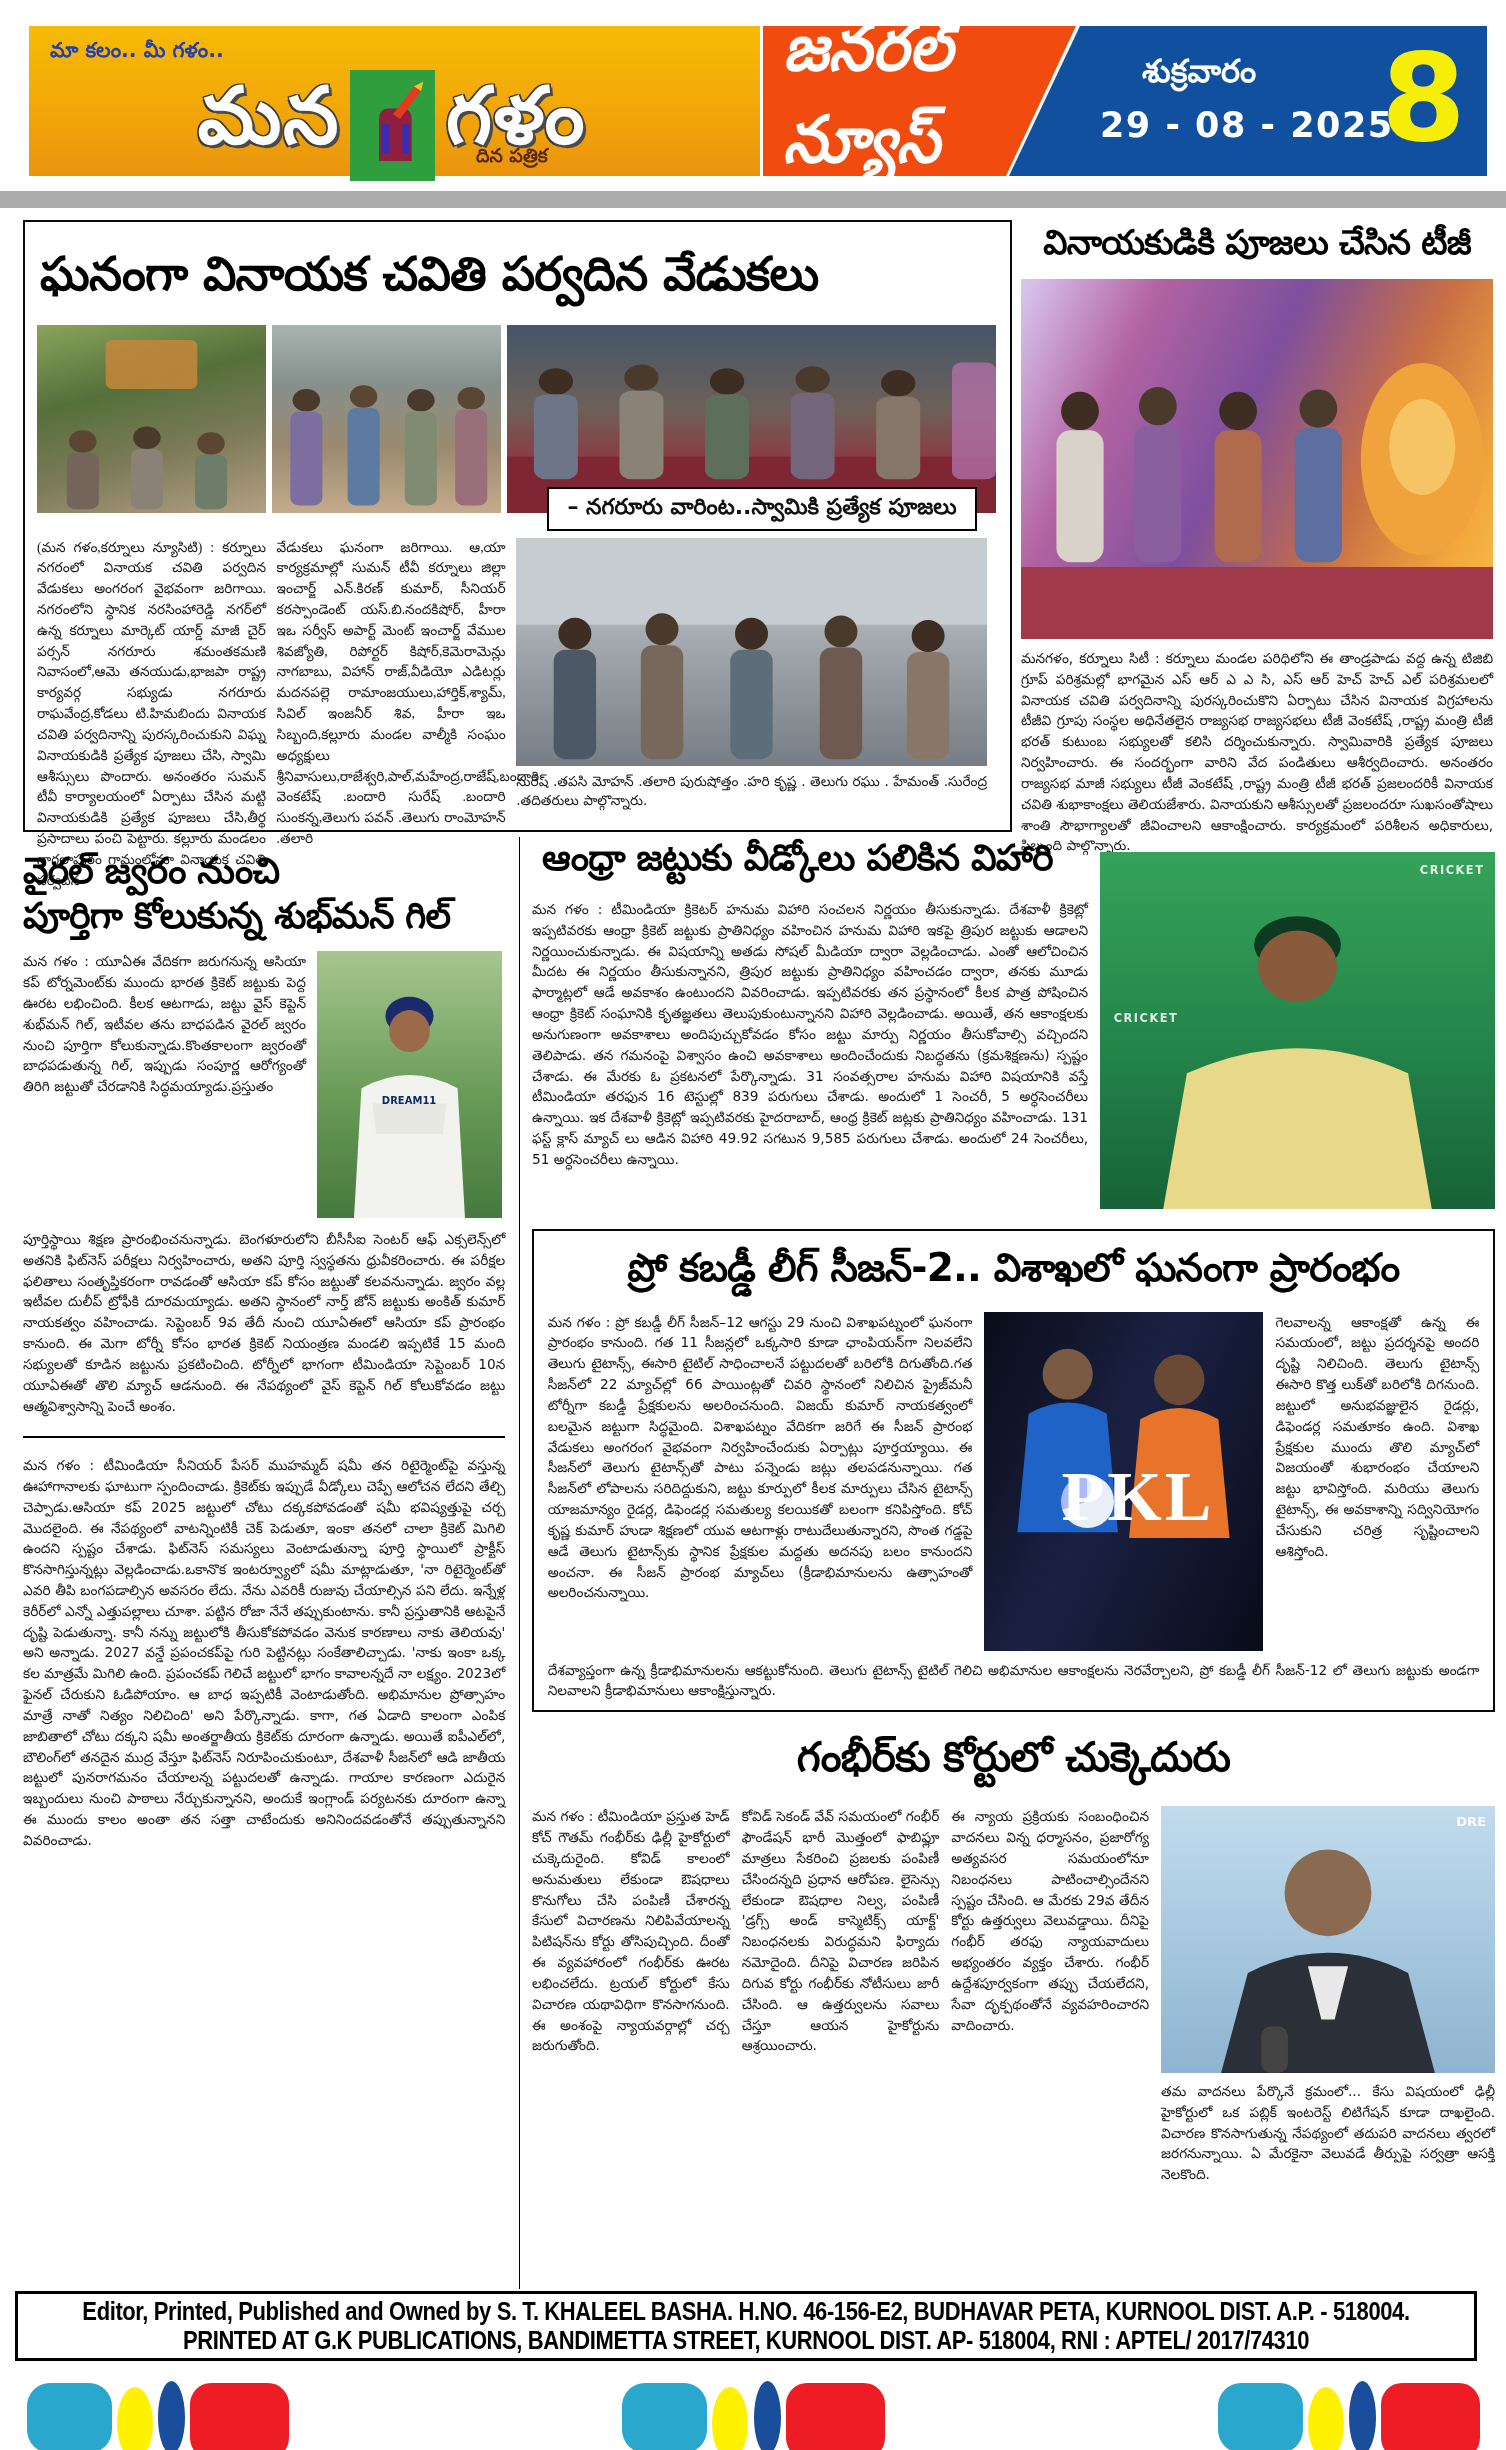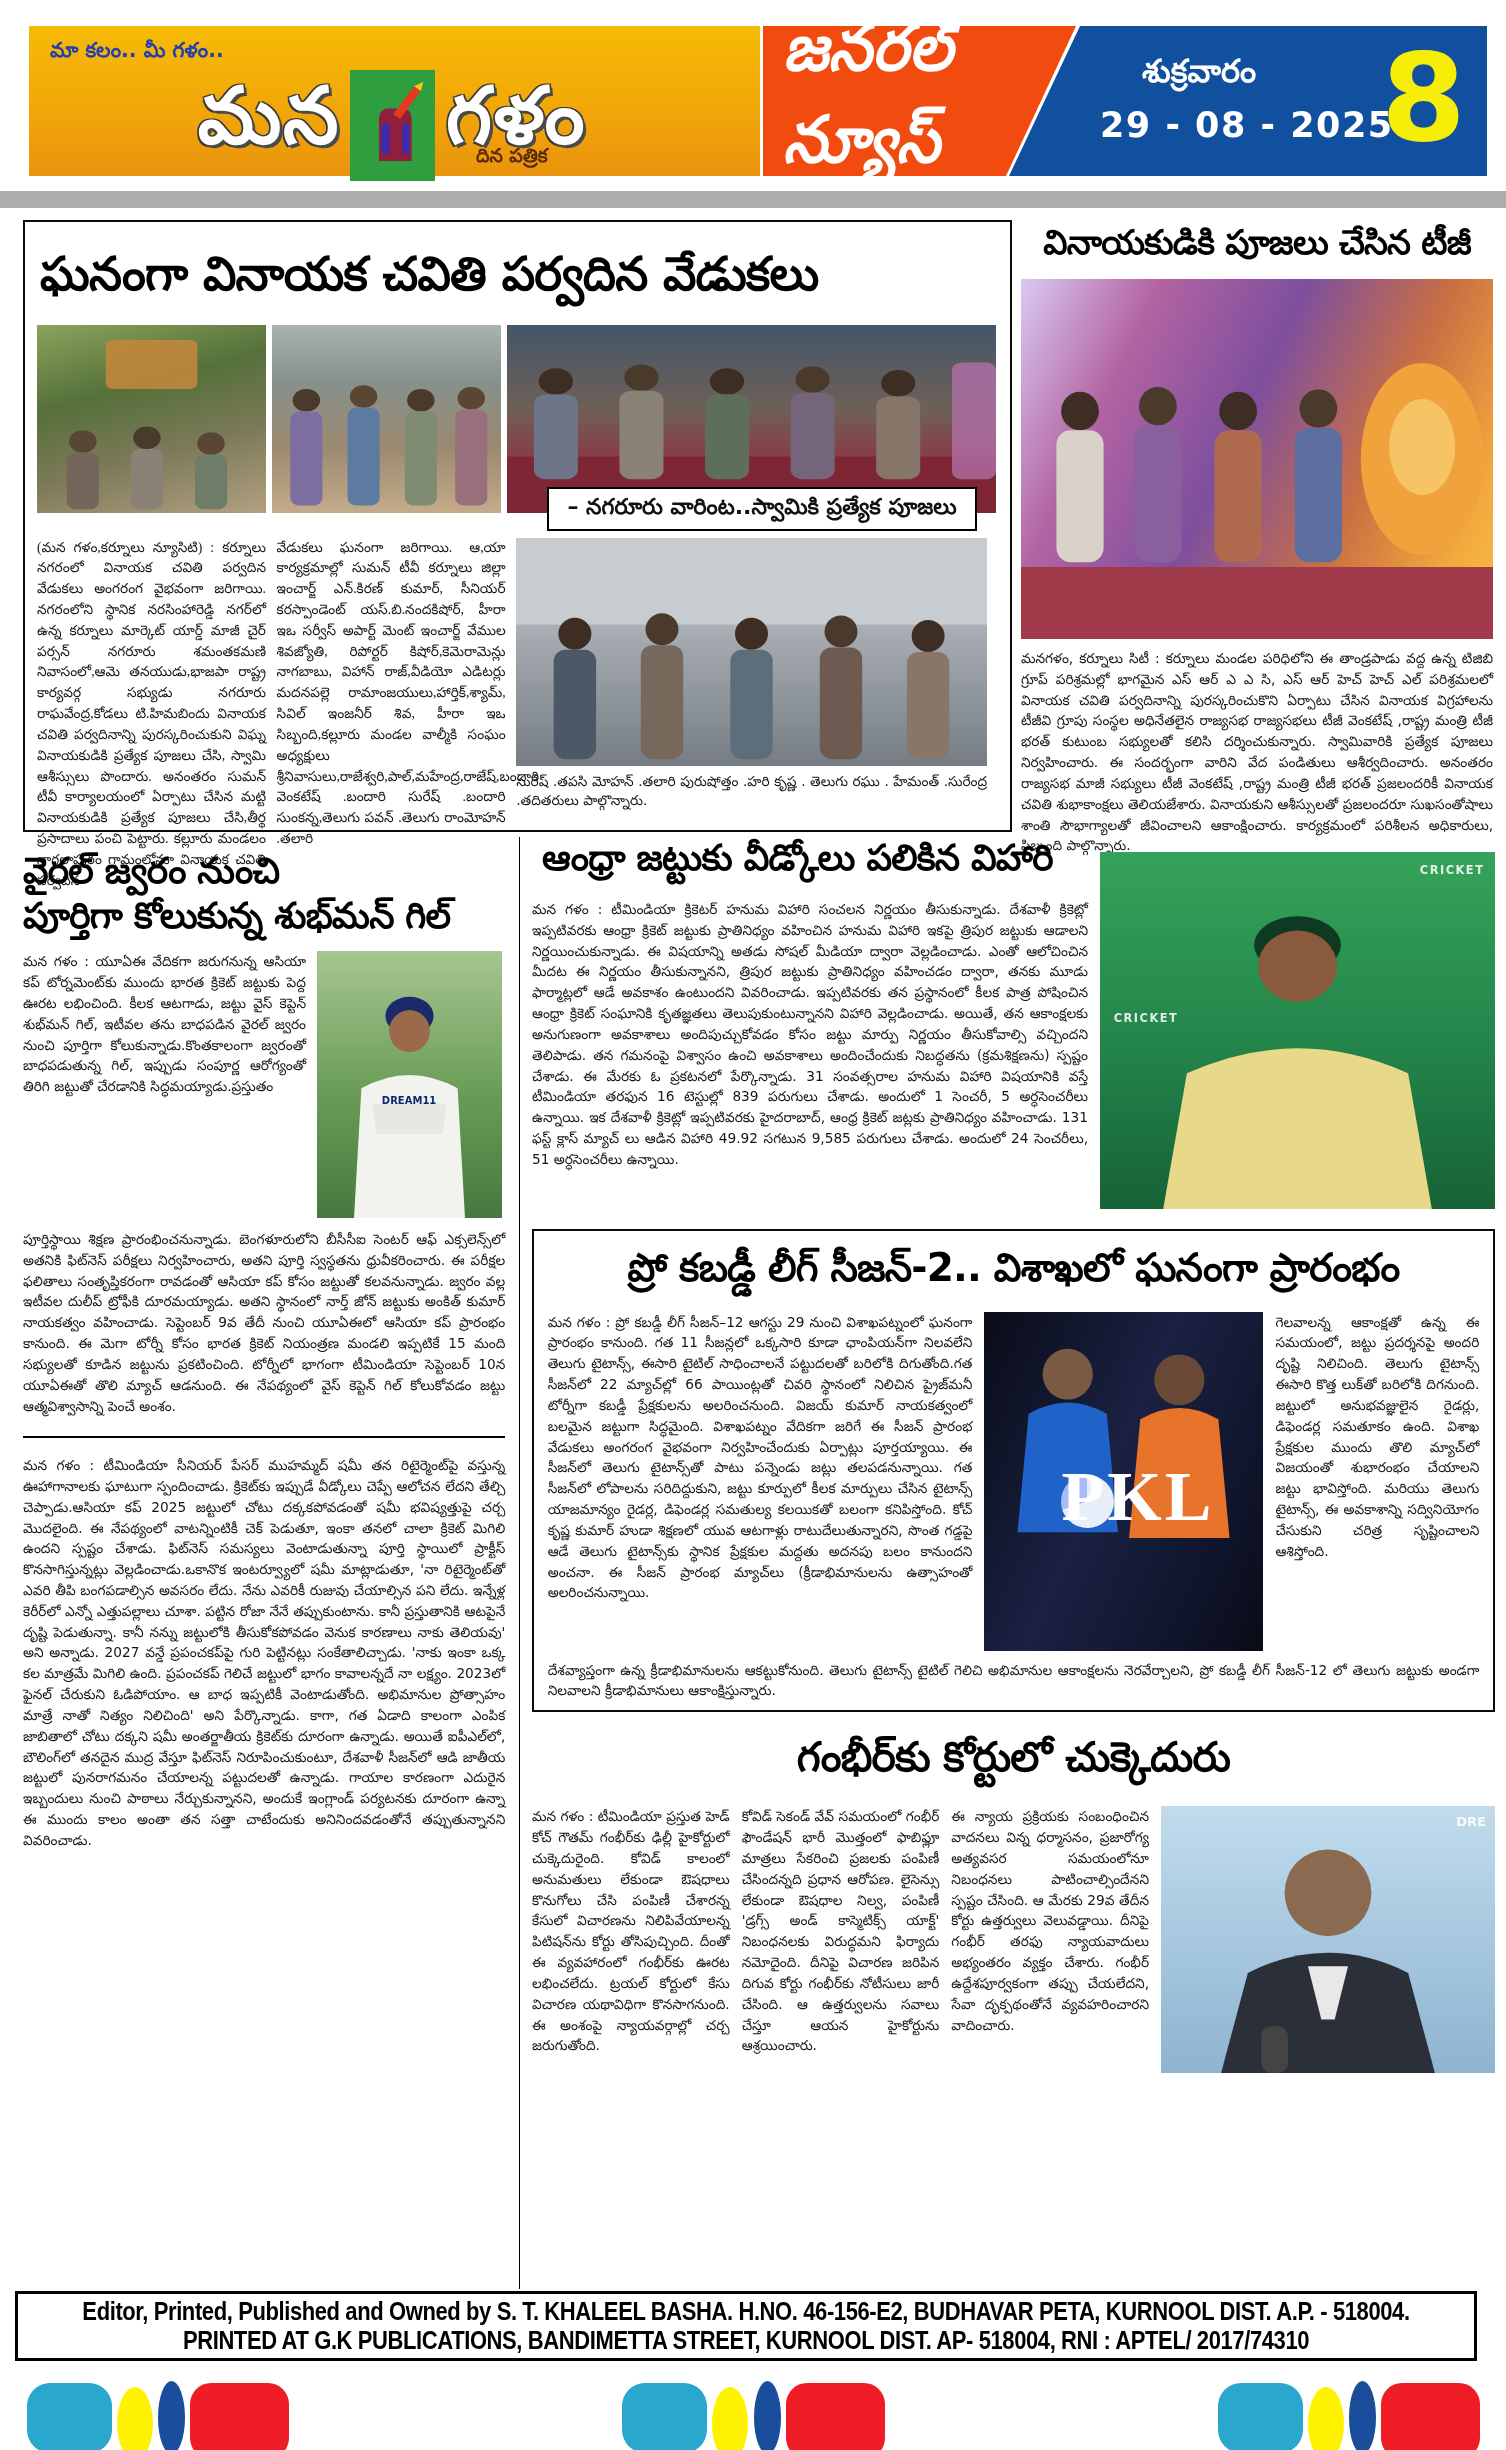--- a/index.html
+++ b/index.html
@@ -315,20 +315,21 @@
         <div class="gambhir-right">
           <div class="photo ph-gambhir gambhir-photo">
             <svg viewBox="0 0 100 80" preserveAspectRatio="none">
               <circle cx="50" cy="26" r="13" fill="#8a6a50"></circle>
               <path d="M18 80 L26 50 Q50 38 74 50 L82 80 Z" fill="#2a2f38"></path>
               <path d="M44 48 L56 48 L52 64 L48 64 Z" fill="#e8e8e8"></path>
               <rect x="30" y="66" width="8" height="14" rx="3" fill="#444"></rect>
             </svg>
             <span class="photo-label dre-text">DRE</span>
           </div>
+          <p class="body-text">తమ వాదనలు పేర్కొనే క్రమంలో... కేసు విషయంలో ఢిల్లీ హైకోర్టులో ఒక పబ్లిక్ ఇంటరెస్ట్ లిటిగేషన్ కూడా దాఖలైంది. విచారణ కొనసాగుతున్న నేపథ్యంలో తదుపరి వాదనలు త్వరలో జరగనున్నాయి. ఏ మేరకైనా వెలువడే తీర్పుపై సర్వత్రా ఆసక్తి నెలకొంది.</p>
         </div>
       </div>
     </section>
   </div>
 
   <footer class="imprint">
     <div>Editor, Printed, Published and Owned by S. T. KHALEEL BASHA. H.NO. 46-156-E2, BUDHAVAR PETA, KURNOOL DIST. A.P. - 518004.</div>
     <div>PRINTED AT G.K PUBLICATIONS, BANDIMETTA STREET, KURNOOL DIST. AP- 518004, RNI : APTEL/ 2017/74310</div>
   </footer>
 

